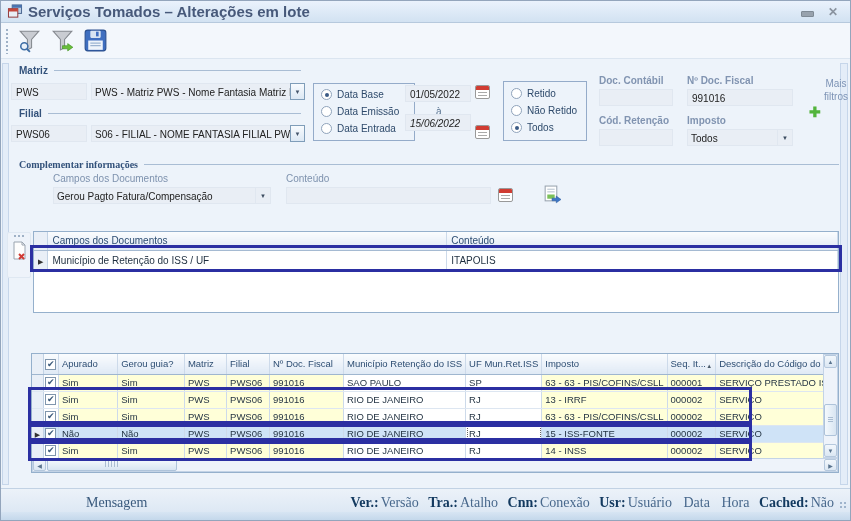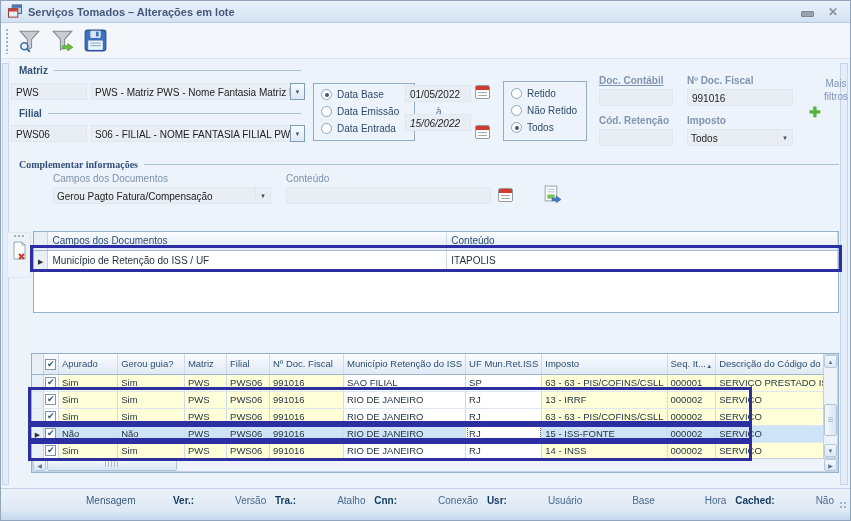--- a/index.html
+++ b/index.html
@@ -3,21 +3,21 @@
 <meta charset="utf-8">
 <style>
   html,body{margin:0;padding:0;background:#cfd8e4;font-family:"Liberation Sans",sans-serif;}
   .window{position:relative;width:851px;height:521px;box-sizing:border-box;margin:0 auto;
     background:#edf3fa;border:1px solid #93a5bc;overflow:hidden;}
   
   .titlebar{position:absolute;left:0;top:0;right:0;height:22px;
     background:linear-gradient(#eaf2fc,#d2e2f2);border-bottom:1px solid #b6c9dd;
     display:flex;align-items:center;padding:0 6px;box-sizing:border-box;}
   .appicon{width:16px;height:15px;margin-right:5px;flex:0 0 auto;}
-  .title{font-size:11px;font-weight:bold;color:#47597a;white-space:nowrap;}
+  .title{font-size:15px;font-weight:bold;color:#47597a;white-space:nowrap;}
   .winbtns{margin-left:auto;display:flex;align-items:center;gap:14px;padding-right:6px;}
   .minbar{display:inline-block;width:11px;height:4px;background:#98a2ad;border:1px solid #7f8a95;border-radius:1px;}
   .closex{font-size:12px;font-weight:bold;color:#8a939f;line-height:12px;cursor:default;}
   
   .toolbar{position:absolute;left:0;top:22px;right:0;height:36px;background:#f3f7fc;
     border-bottom:1px solid #dbe5f0;display:flex;align-items:center;padding-left:4px;box-sizing:border-box;}
   .tgrip{width:4px;height:26px;margin-right:4px;
     background-image:radial-gradient(circle,#9fb1c6 1px,transparent 1.3px);background-size:4px 4px;}
   .tbtn{width:32px;height:30px;border:none;background:transparent;padding:1px;margin-right:1px;}
   
@@ -90,25 +90,25 @@
     background:repeating-linear-gradient(to bottom,#aabdd2 0 1px,transparent 1px 2px);}
   .htrack{flex:1;position:relative;}
   .hthumb{position:absolute;top:0;bottom:0;left:1px;width:130px;background:linear-gradient(#f4f9fd,#d8e5f2);
     border:1px solid #aec3da;border-radius:2px;box-sizing:border-box;}
   .hthumb::after{left:50%;width:14px;margin-left:-7px;top:4px;height:6px;
     background:repeating-linear-gradient(to right,#aabdd2 0 1px,transparent 1px 3px);}
   
   .ann{position:absolute;box-sizing:border-box;border:3px solid #2b2fa2;pointer-events:none;z-index:30;}
   
   .statusbar{position:absolute;left:0;right:0;top:487px;height:24px;box-sizing:border-box;
-    background:linear-gradient(#ecf2f9,#dde8f4);border-top:1px solid #c2d2e4;font-size:10px;}
+    background:linear-gradient(#ecf2f9,#dde8f4);border-top:1px solid #c2d2e4;font-size:14px;font-family:Liberation Serif, serif;}
   .msg{position:absolute;left:85px;top:6px;color:#3a5a7d;}
   .stright{position:absolute;right:16px;top:6px;white-space:nowrap;}
   .stright b{color:#12395f;margin-left:6px;margin-right:2px;}
-  .stright span{color:#48688c;margin-left:39px;}
+  .stright span{color:#48688c;}
   .grip2{position:absolute;right:2px;bottom:2px;width:9px;height:9px;
     background-image:radial-gradient(circle,#9fb4cc 1px,transparent 1.2px);background-size:4px 4px;}
   .botstrip{position:absolute;left:0;right:0;top:511px;height:9px;background:linear-gradient(#d7e5f3,#c2d6ea);}
   .sidestrip{position:absolute;box-sizing:border-box;background:#e4edf8;border:1px solid #c6d6ea;}
   .sep{position:absolute;color:#55708f;font-size:10px;}
 </style>
 </head>
 <body>
 
 <div class="window">
@@ -208,21 +208,21 @@
   </label>
   <label class="radio" style="left:510px;top:104px;">
     <i class="rb"></i>
       <span>Não Retido</span>
   </label>
   <label class="radio sel" style="left:510px;top:121px;">
     <i class="rb"></i>
       <span>Todos</span>
   </label>
 
-  <span class="flabel" style="left:598px;top:74px;text-decoration:underline;">Doc. Contábil</span>
+  <span class="flabel" style="left:598px;top:74px;">Doc. Contábil</span>
   <div class="fld" style="left:598px;top:88px;width:74px;"></div>
   <span class="flabel" style="left:686px;top:74px;">Nº Doc. Fiscal</span>
   <div class="fld" style="left:686px;top:88px;width:106px;">991016</div>
   <span class="flabel" style="left:598px;top:114px;">Cód. Retenção</span>
   <div class="fld" style="left:598px;top:128px;width:74px;"></div>
   <span class="flabel" style="left:686px;top:114px;">Imposto</span>
   <div class="combo fcombo" style="left:686px;top:128px;width:106px;">
     <span class="ctext">Todos</span>
     <span class="fab">▼</span>
   </div>
@@ -322,21 +322,21 @@
       </tr>
 
       <tr>
         <td class="ind"></td>
         <td class="chk"><span class="cb">✔</span></td>
         <td class="y">Sim</td>
         <td class="y">Sim</td>
         <td class="y">PWS</td>
         <td class="y">PWS06</td>
         <td class="y">991016</td>
-        <td class="w">SAO FILIAL</td>
+        <td class="w">SAO PAULO</td>
         <td class="w">SP</td>
         <td class="y">63 - 63 - PIS/COFINS/CSLL</td>
         <td class="y">000001</td>
         <td class="y">SERVIÇO PRESTADO ISS</td>
       </tr>
 
       <tr>
         <td class="ind"></td>
         <td class="chk"><span class="cb">✔</span></td>
         <td class="y">Sim</td>
@@ -427,21 +427,21 @@
   <div class="ann" style="left:27px;top:420px;width:724px;height:23px;"></div>
   <div class="ann" style="left:27px;top:437px;width:724px;height:23px;"></div>
 
   <div class="statusbar">
     <span class="msg">Mensagem</span>
     <span class="stright">
       <b>Ver.:</b><span>Versão</span>
       <b>Tra.:</b><span>Atalho</span>
       <b>Cnn:</b><span>Conexão</span>
       <b>Usr:</b><span>Usuário</span>
-      <b></b><span>Base</span>
+      <b></b><span>Data</span>
       <b></b><span>Hora</span>
       <b>Cached:</b><span>Não</span>
     </span>
     <div class="grip2"></div>
   </div>
   <div class="botstrip"></div>
 
 </div>
 
 </body></html>

